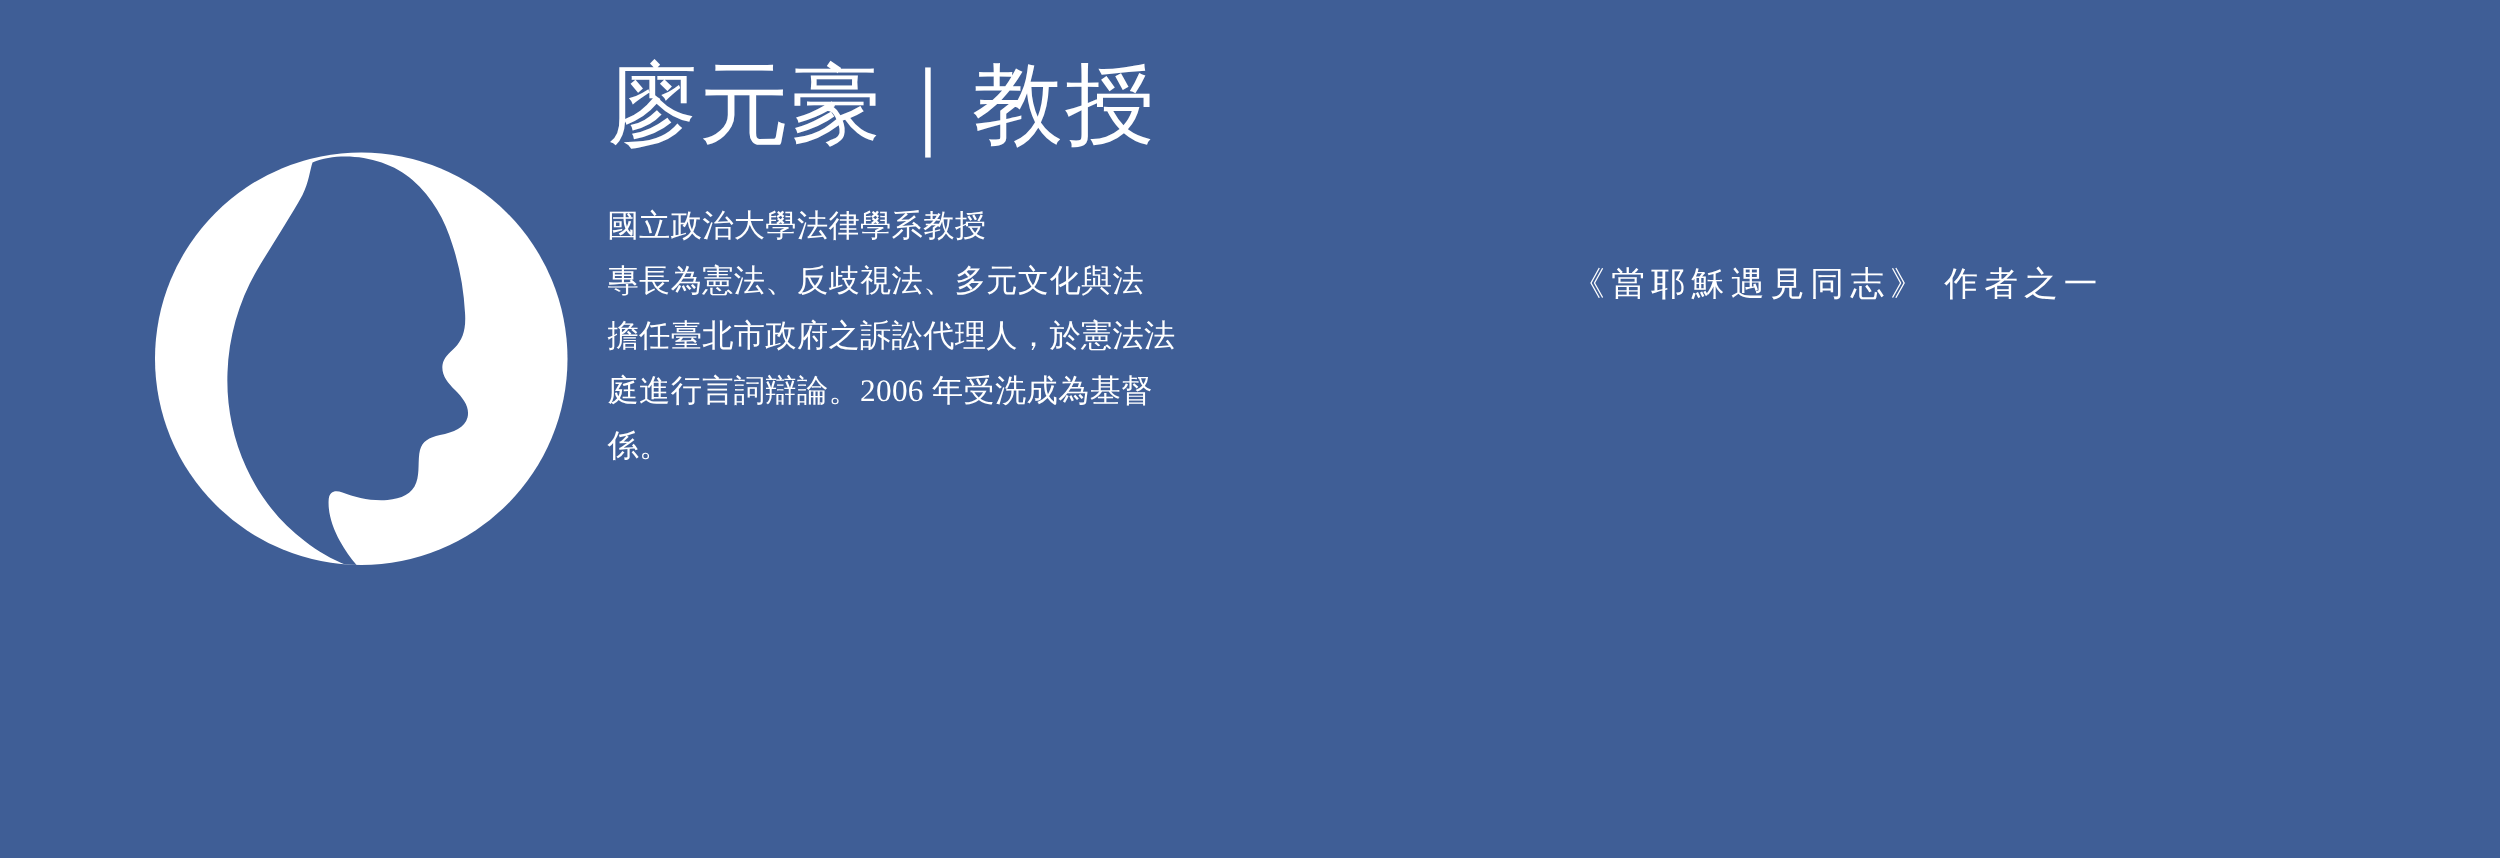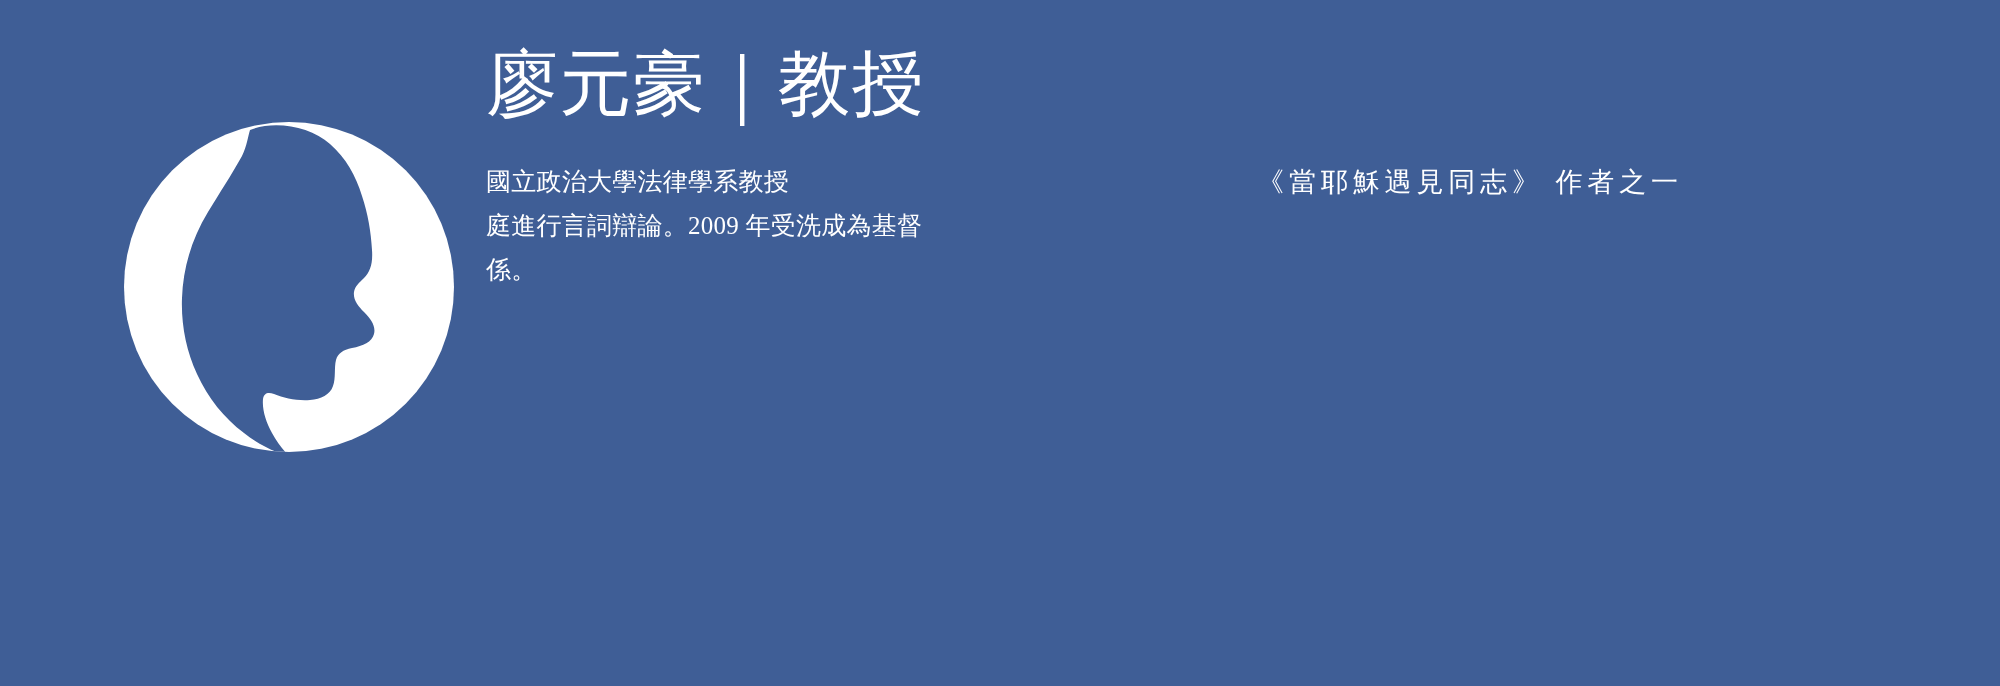--- a/index.html
+++ b/index.html
@@ -89,20 +89,21 @@
     font-size: 27px;
     line-height: 44px;
     color: #ffffff;
   }
 
   #credit-text {
     display: block;
     text-align: center;
     letter-spacing: 0.18em;
     white-space: nowrap;
+    margin-top: 45px;
   }
 </style>
 </head>
 <body>
 
 <div id="card">
 
   <div id="avatar-block">
     <div id="avatar-circle">
       <svg viewBox="0 0 330 330" xmlns="http://www.w3.org/2000/svg">
@@ -132,21 +133,23 @@
                    Z"></path>
         </g>
       </svg>
     </div>
   </div>
 
   <div id="title">廖元豪｜教授</div>
 
   <div id="bio">
     <span class="bio-line">國立政治大學法律學系教授</span>
-    <span class="bio-line">庭進行言詞辯論。2009 年受洗成為基督</span>
+    <span class="bio-line">專長為憲法、反歧視法、多元文化與法</span>
+    <span class="bio-line">擔任臺北市政府之訴訟代理人，於憲法法</span>
+    <span class="bio-line">庭進行言詞辯論。2006 年受洗成為基督</span>
     <span class="bio-line">係。</span>
   </div>
 
   <div id="credit">
     <span id="credit-text">《當耶穌遇見同志》 作者之一</span>
   </div>
 
 </div>
 
 </body></html>

